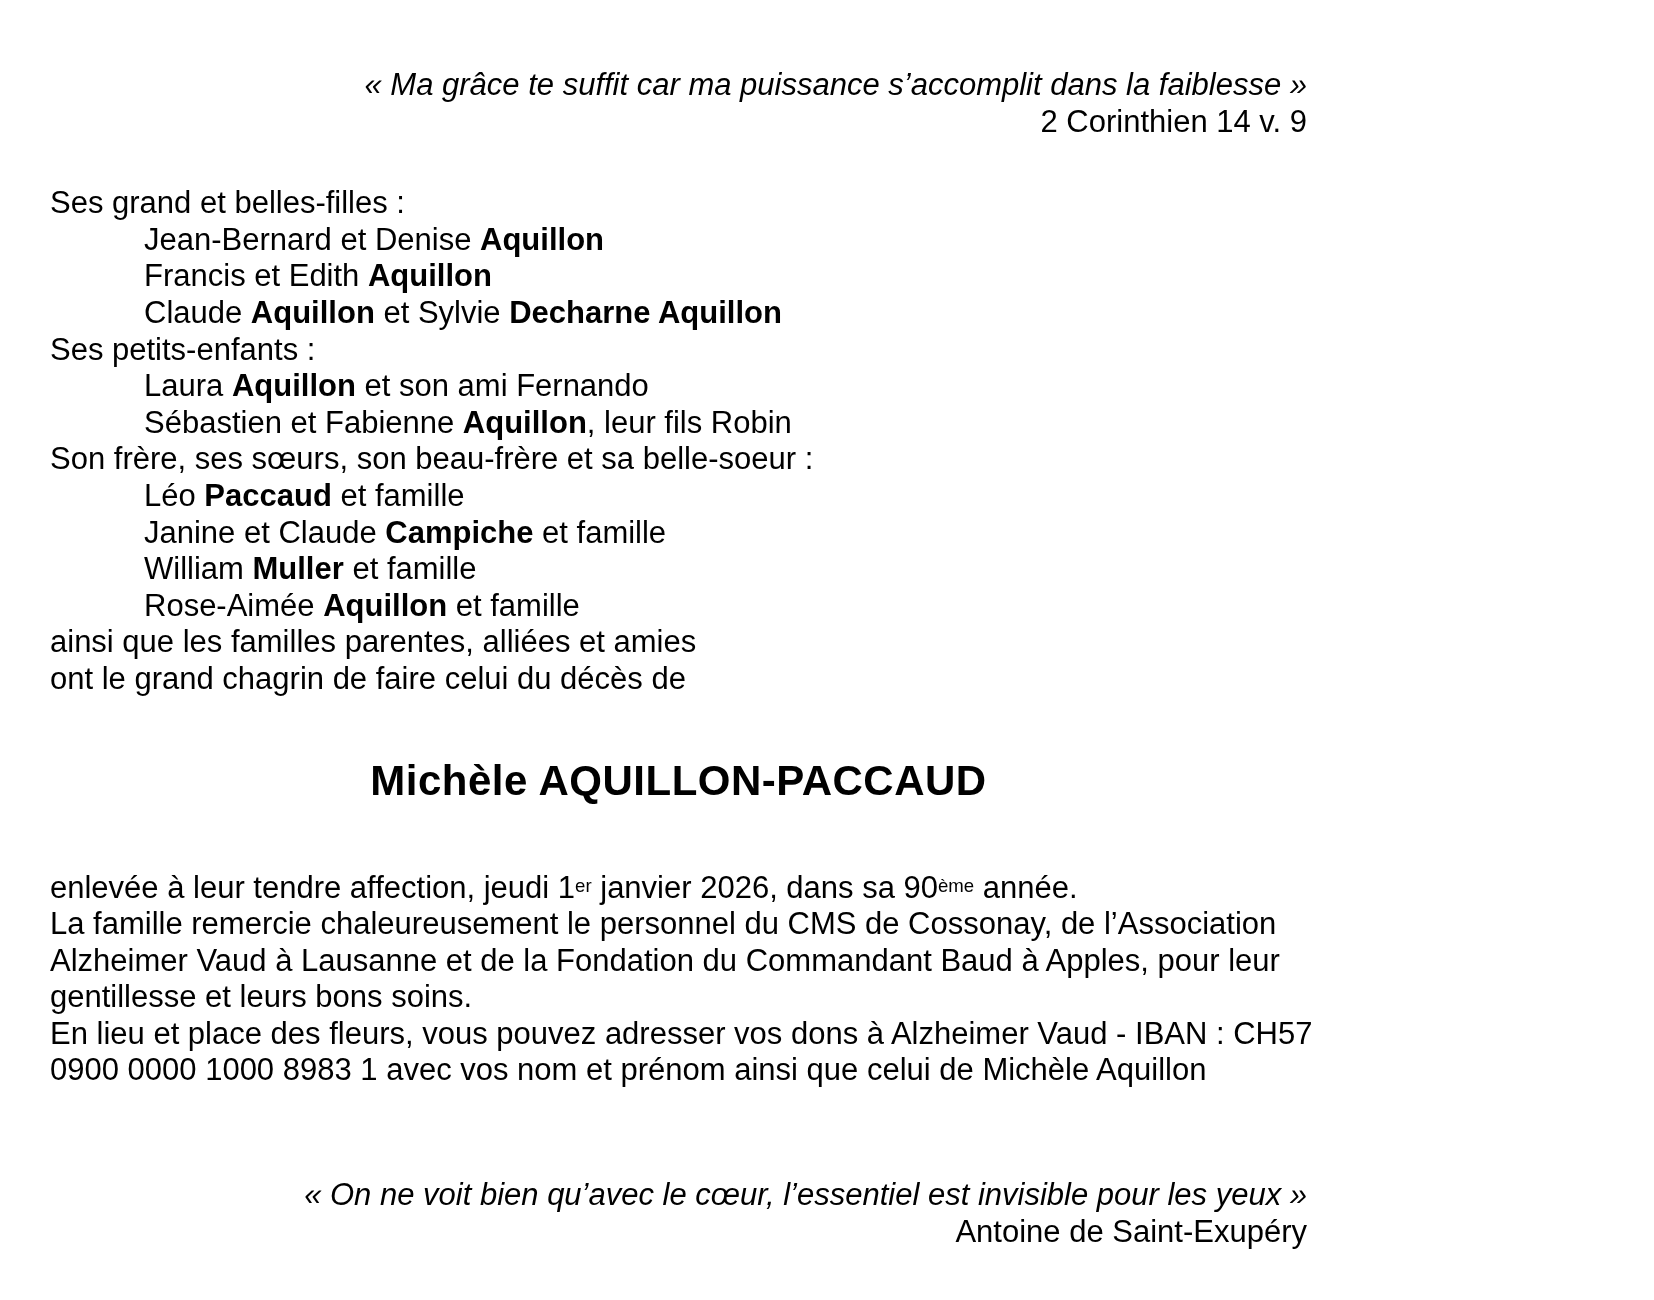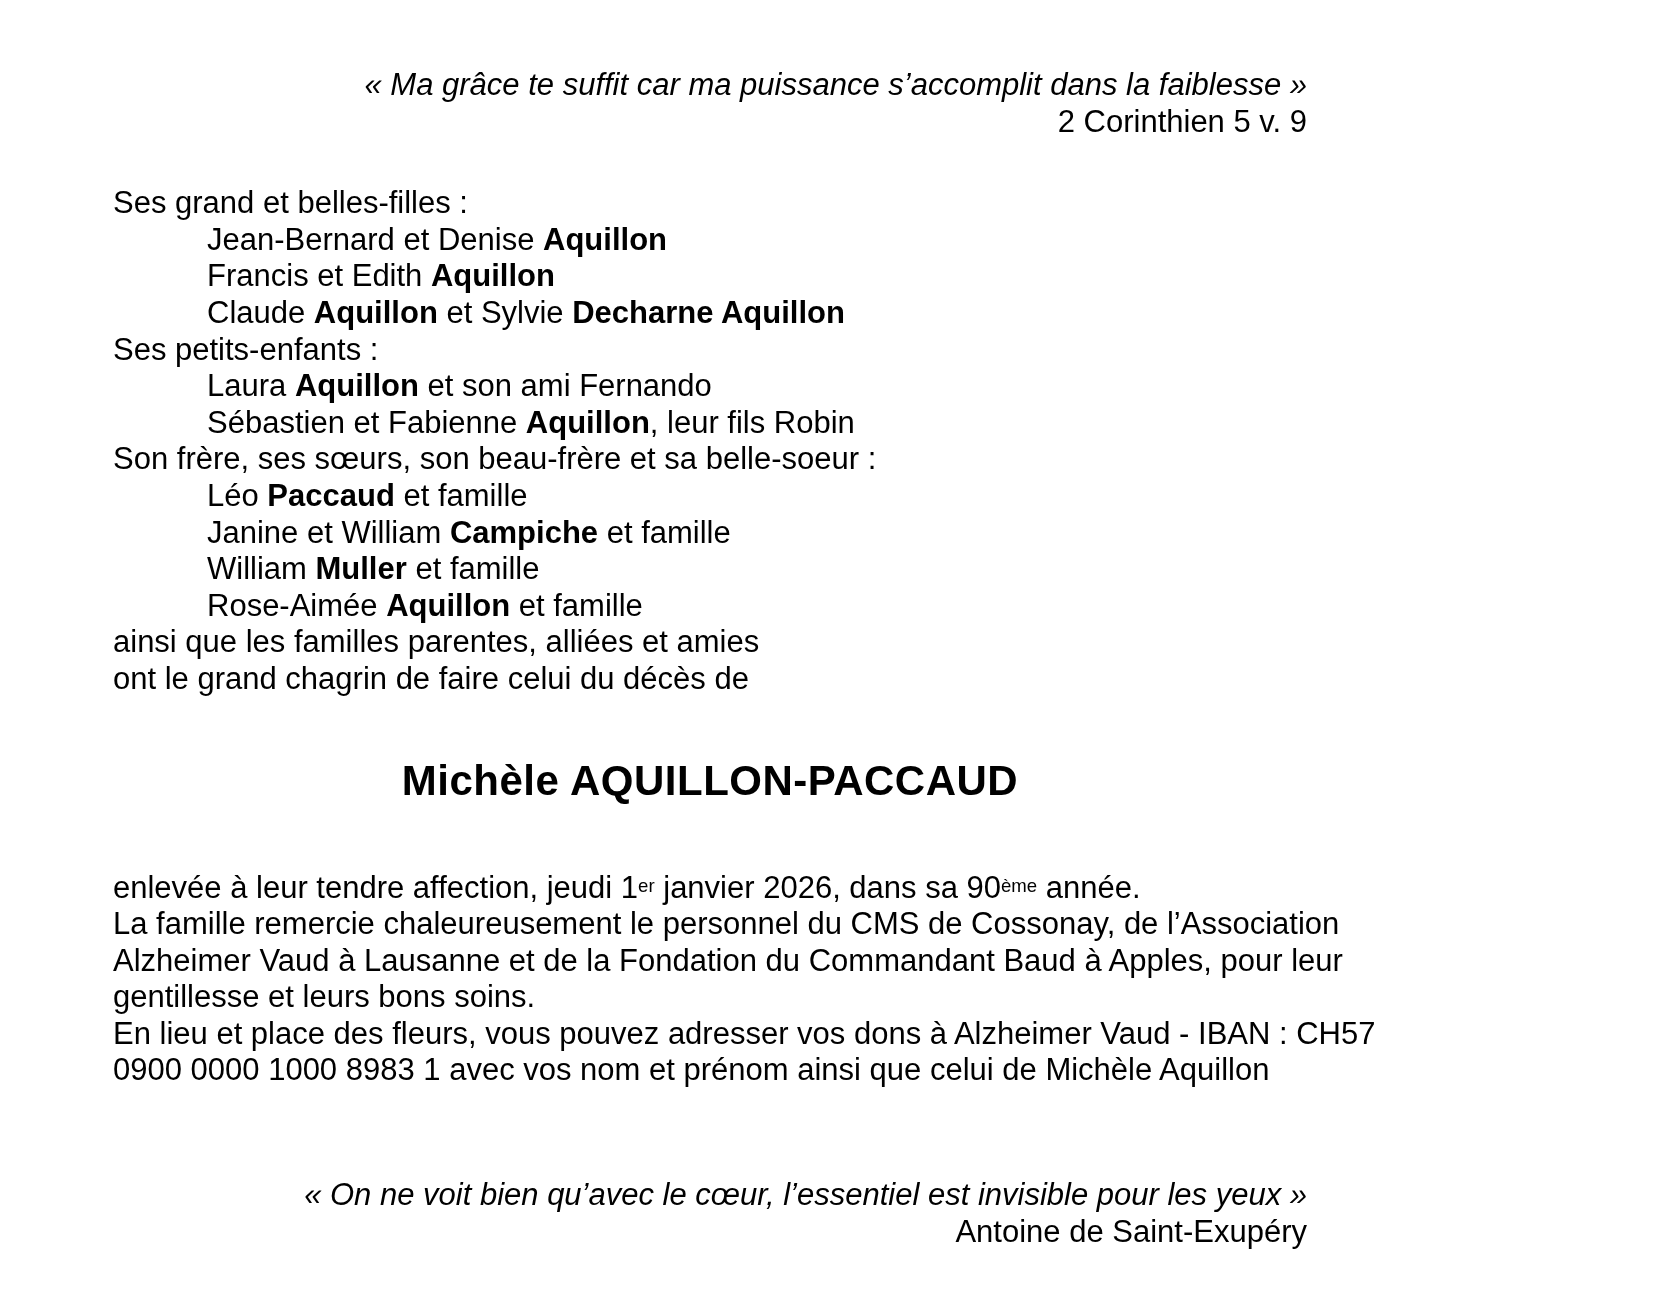--- a/index.html
+++ b/index.html
@@ -6,21 +6,21 @@
   html, body { background: #ffffff; }
   .page {
     position: relative;
     width: 1414px;
     height: 1300px;
     background: #ffffff;
     color: #000000;
     font-family: "Liberation Sans", "DejaVu Sans", sans-serif;
     font-size: 31px;
     line-height: 36.6px;
-    padding: 67px 107px 0 113px;
+    padding: 67px 107px 0 50px;
     overflow: hidden;
   }
   .quote-block { text-align: right; }
   .quote-text {
     font-style: italic;
     white-space: nowrap;
   }
   .quote-attribution { white-space: nowrap; }
   .family-block { margin-top: 45px; }
   .body-block { margin-top: 65px; }
@@ -42,34 +42,34 @@
     vertical-align: 0.35em;
   }
 </style>
 </head>
 <body>
 
 <div class="page">
 
   <div class="quote-block top-quote">
     <div class="quote-text">« Ma grâce te suffit car ma puissance s’accomplit dans la faiblesse »</div>
-    <div class="quote-attribution">2 Corinthien 5 v. 9</div>
+    <div class="quote-attribution">2 Corinthien 14 v. 9</div>
   </div>
 
   <div class="family-block">
       <div class="line"><span>Ses grand et belles-filles :</span></div>
       <div class="line indent"><span>Jean-Bernard et Denise </span><span class="b">Aquillon</span></div>
       <div class="line indent"><span>Francis et Edith </span><span class="b">Aquillon</span></div>
       <div class="line indent"><span>Claude </span><span class="b">Aquillon</span><span> et Sylvie </span><span class="b">Decharne Aquillon</span></div>
       <div class="line"><span>Ses petits-enfants :</span></div>
       <div class="line indent"><span>Laura </span><span class="b">Aquillon</span><span> et son ami Fernando</span></div>
       <div class="line indent"><span>Sébastien et Fabienne </span><span class="b">Aquillon</span><span>, leur fils Robin</span></div>
       <div class="line"><span>Son frère, ses sœurs, son beau-frère et sa belle-soeur :</span></div>
       <div class="line indent"><span>Léo </span><span class="b">Paccaud</span><span> et famille</span></div>
-      <div class="line indent"><span>Janine et William </span><span class="b">Campiche</span><span> et famille</span></div>
+      <div class="line indent"><span>Janine et Claude </span><span class="b">Campiche</span><span> et famille</span></div>
       <div class="line indent"><span>William </span><span class="b">Muller</span><span> et famille</span></div>
       <div class="line indent"><span>Rose-Aimée </span><span class="b">Aquillon</span><span> et famille</span></div>
       <div class="line"><span>ainsi que les familles parentes, alliées et amies</span></div>
       <div class="line"><span>ont le grand chagrin de faire celui du décès de</span></div>
     </div>
 
   <div class="deceased-name">Michèle AQUILLON-PACCAUD</div>
 
   <div class="body-block">
       <div class="line"><span>enlevée à leur tendre affection, jeudi 1</span><sup>er</sup><span> janvier 2026, dans sa 90</span><sup>ème</sup><span> année.</span></div>

